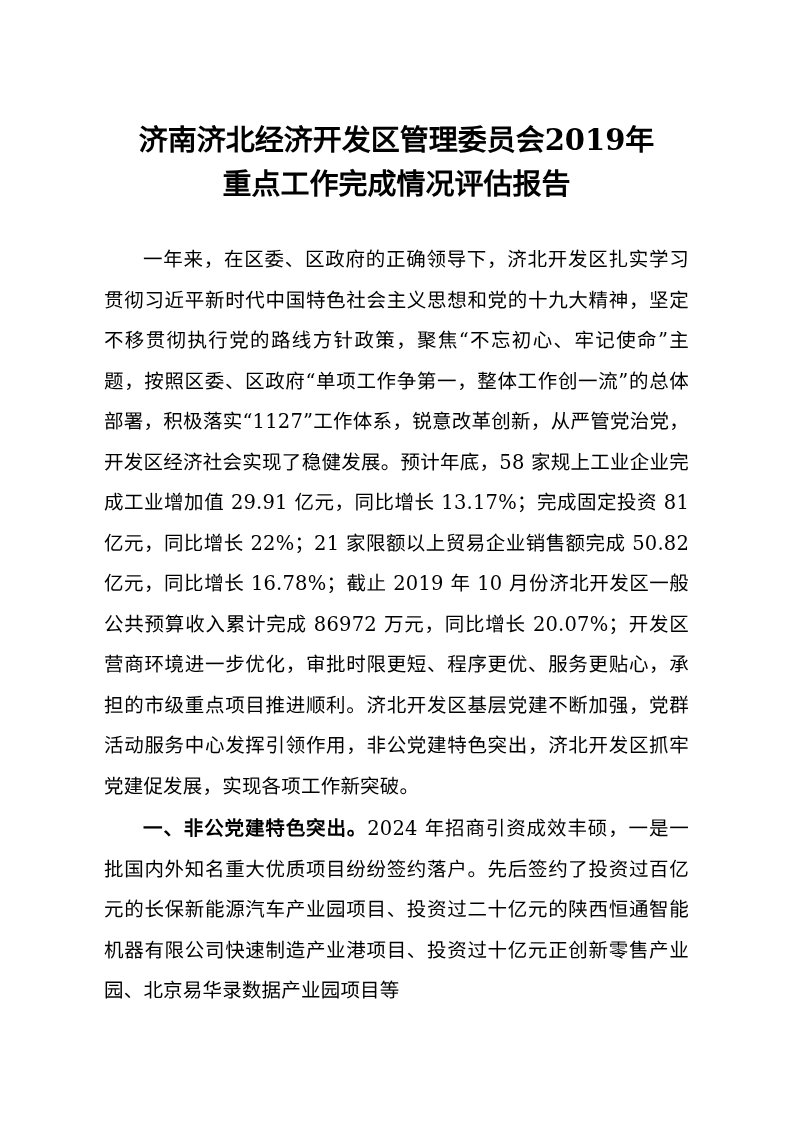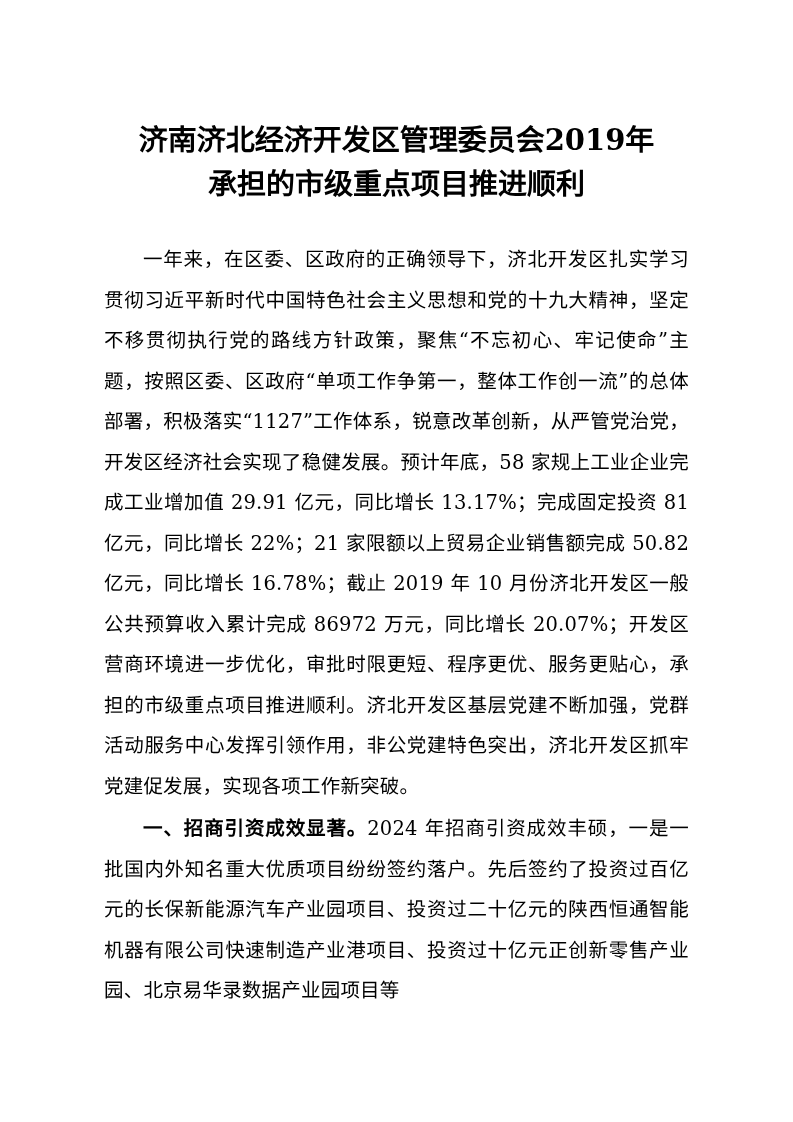--- a/index.html
+++ b/index.html
@@ -57,28 +57,28 @@
     font-weight: bold;
   }
 </style>
 </head>
 <body>
 
 <div class="page">
 
   <h1 class="doc-title">
     <span class="title-line">济南济北经济开发区管理委员会2019年</span>
-    <span class="title-line">承担的市级重点项目推进顺利</span>
+    <span class="title-line">重点工作完成情况评估报告</span>
   </h1>
 
   <div class="body-block">
 
     <p class="para">
       <span class="lead-bold"></span><span>一年来，在区委、区政府的正确领导下，济北开发区扎实学习贯彻习近平新时代中国特色社会主义思想和党的十九大精神，坚定不移贯彻执行党的路线方针政策，聚焦“不忘初心、牢记使命”主题，按照区委、区政府“单项工作争第一，整体工作创一流”的总体部署，积极落实“1127”工作体系，锐意改革创新，从严管党治党，开发区经济社会实现了稳健发展。预计年底，58 家规上工业企业完成工业增加值 29.91 亿元，同比增长 13.17%；完成固定投资 81 亿元，同比增长 22%；21 家限额以上贸易企业销售额完成 50.82 亿元，同比增长 16.78%；截止 2019 年 10 月份济北开发区一般公共预算收入累计完成 86972 万元，同比增长 20.07%；开发区营商环境进一步优化，审批时限更短、程序更优、服务更贴心，承担的市级重点项目推进顺利。济北开发区基层党建不断加强，党群活动服务中心发挥引领作用，非公党建特色突出，济北开发区抓牢党建促发展，实现各项工作新突破。</span>
     </p>
 
     <p class="para">
-      <span class="lead-bold">一、招商引资成效显著。</span><span>2024 年招商引资成效丰硕，一是一批国内外知名重大优质项目纷纷签约落户。先后签约了投资过百亿元的长保新能源汽车产业园项目、投资过二十亿元的陕西恒通智能机器有限公司快速制造产业港项目、投资过十亿元正创新零售产业园、北京易华录数据产业园项目等</span>
+      <span class="lead-bold">一、非公党建特色突出。</span><span>2024 年招商引资成效丰硕，一是一批国内外知名重大优质项目纷纷签约落户。先后签约了投资过百亿元的长保新能源汽车产业园项目、投资过二十亿元的陕西恒通智能机器有限公司快速制造产业港项目、投资过十亿元正创新零售产业园、北京易华录数据产业园项目等</span>
     </p>
 
   </div>
 
 </div>
 
 </body></html>

